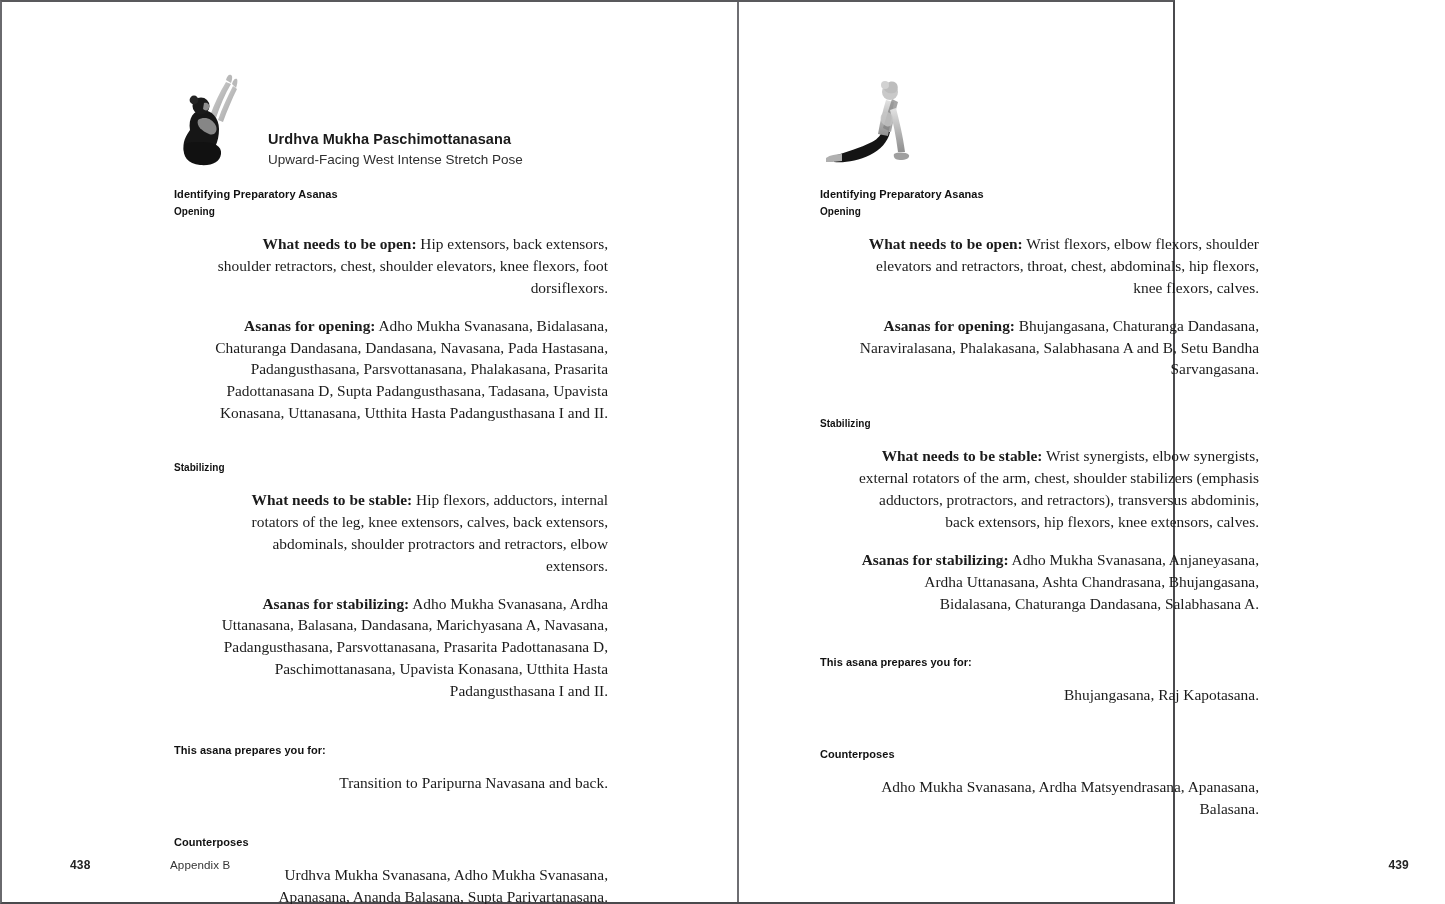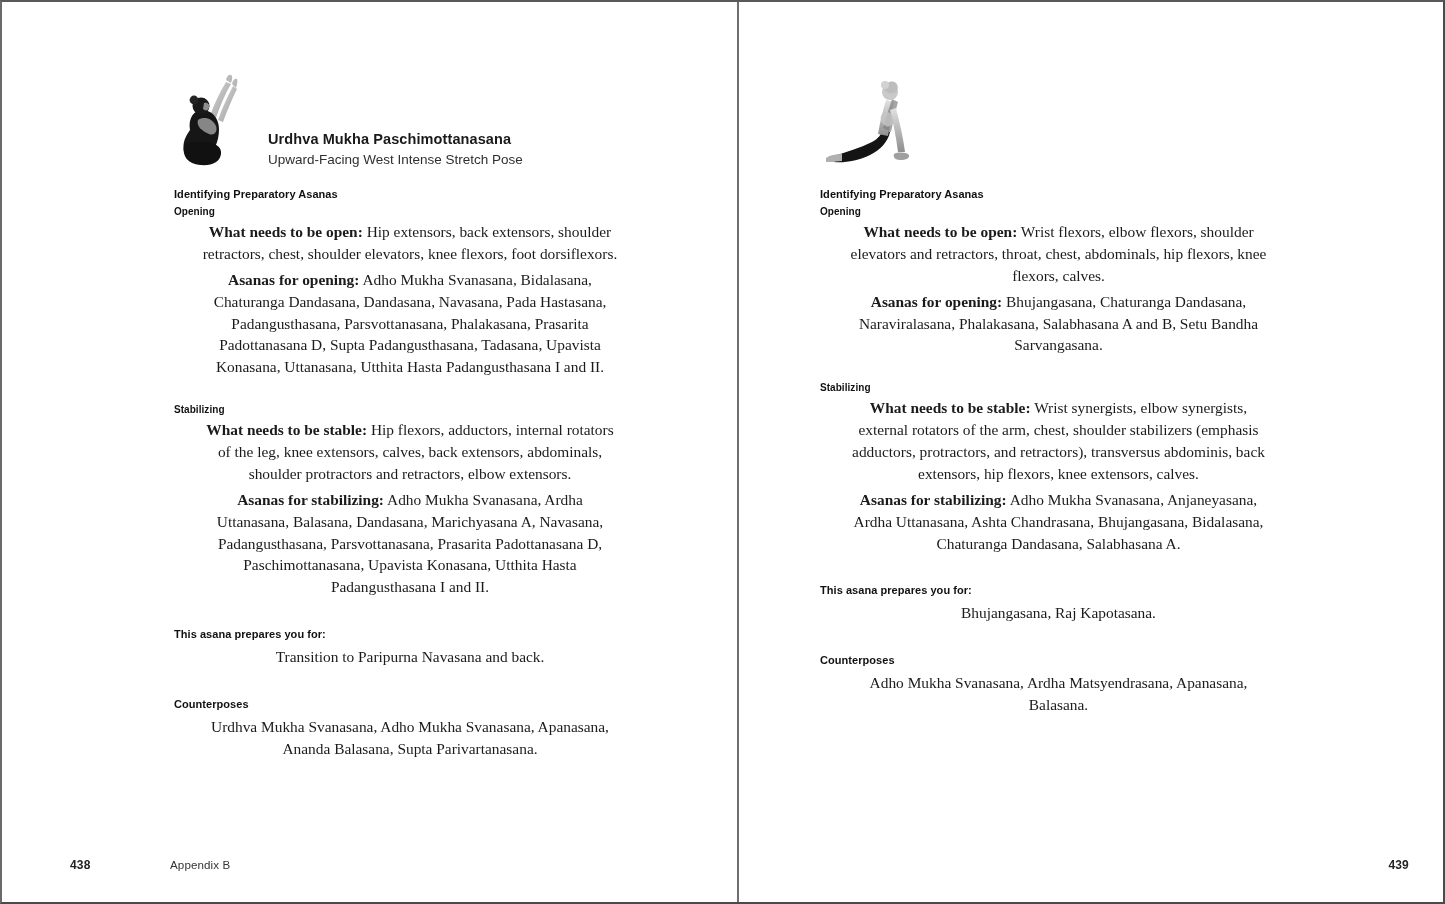--- a/index.html
+++ b/index.html
@@ -9,21 +9,21 @@
   }
   body {
     width: 1445px;
     height: 904px;
     font-family: "Liberation Sans", sans-serif;
     overflow: hidden;
   }
 
   #spread {
     position: relative;
-    width: 1445px;
+    width: 1175px;
     height: 904px;
     background: #ffffff;
     box-sizing: border-box;
     border-top: 2px solid #59595c;
     border-bottom: 2px solid #4a4a4d;
     border-left: 2px solid #6a6a6e;
     border-right: 2px solid #4a4a4d;
   }
 
   
@@ -108,22 +108,22 @@
 
   
   .body-block {
     margin-left: 22px;
   }
   .para {
     font-family: "Liberation Serif", serif;
     font-size: 15.4px;
     line-height: 1.42;
     color: #1b1b1b;
-    margin: 4px;
-    text-align: center;
+    margin: 16px;
+    text-align: right;
   }
   .para .lead {
     font-family: "Liberation Serif", serif;
     font-weight: bold;
   }
   .gap-md { height: 22px; }
   .gap-lg { height: 26px; }
 
   
   .footer {

